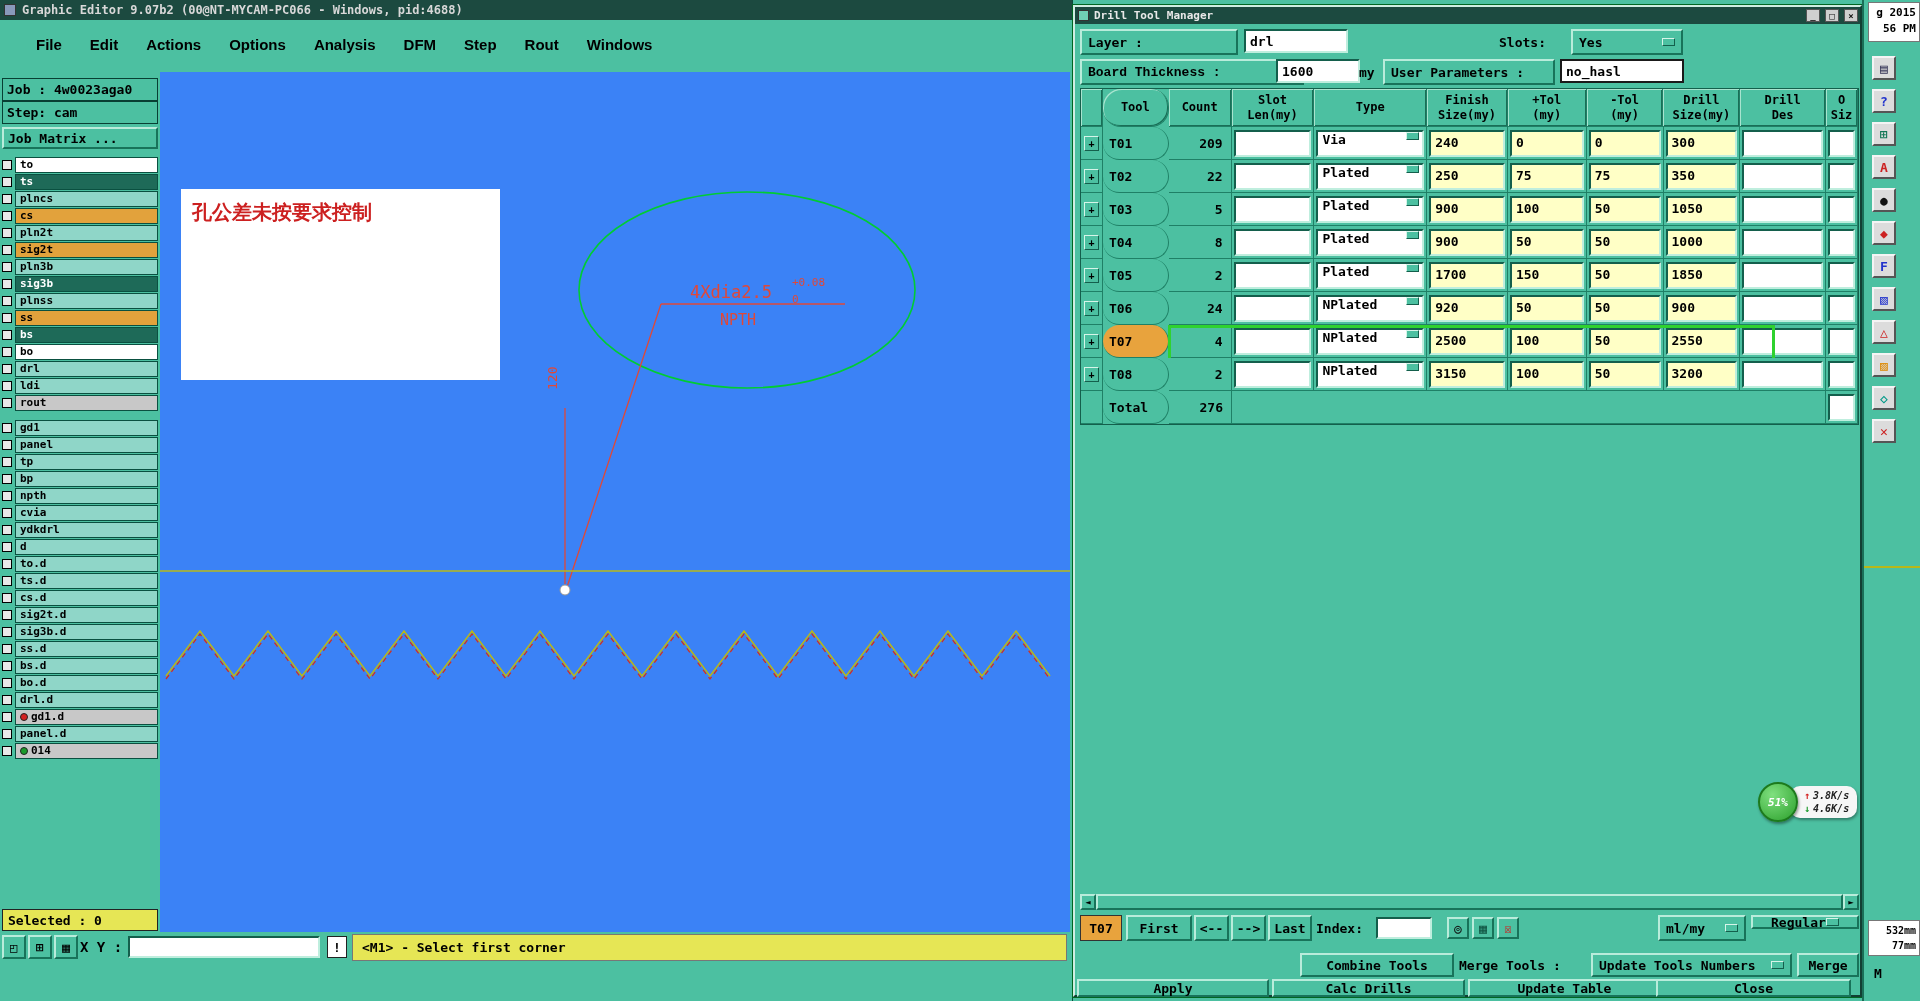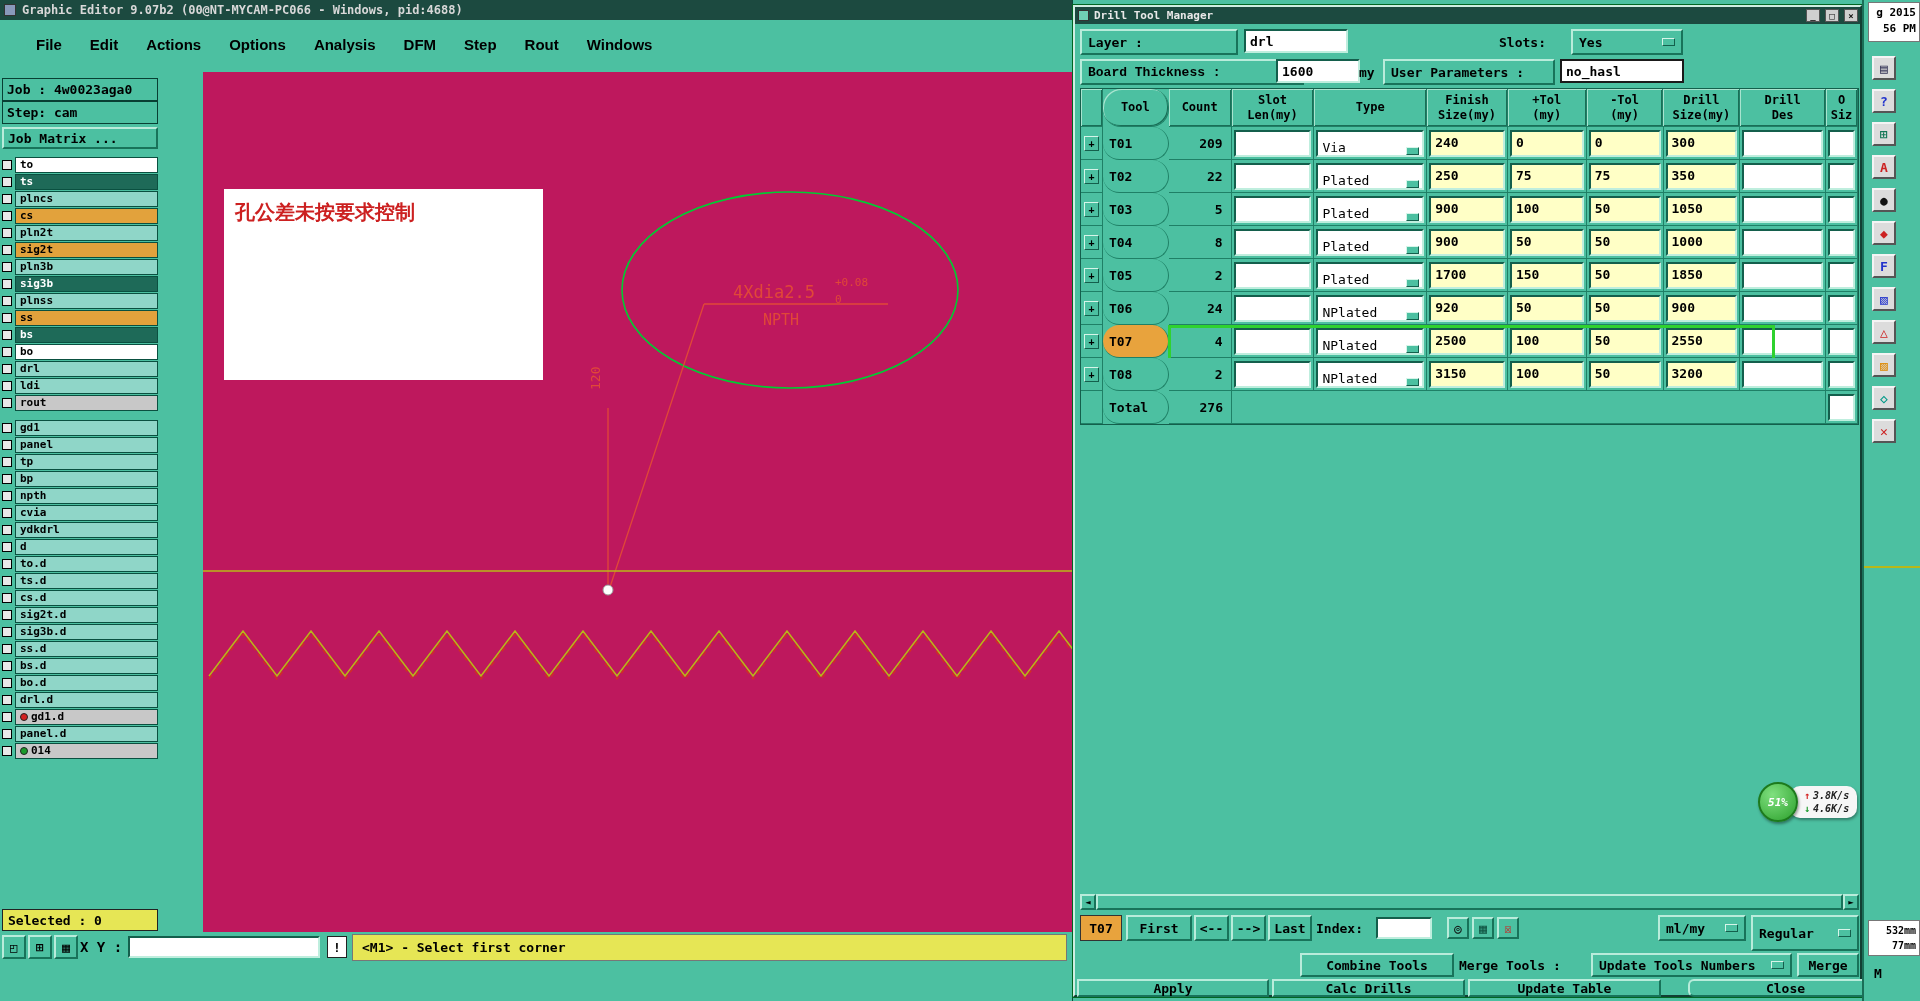--- a/index.html
+++ b/index.html
@@ -23,21 +23,21 @@
   .layers{position:absolute;left:2px;top:157px;width:156px;}
   .layer-row{display:flex;align-items:center;height:16px;margin-bottom:1px;gap:3px;}
   .layer-row.gap{margin-bottom:9px;}
   .layer-cb{width:10px;height:10px;background:#e8e8e8;border:1px solid #000;flex:none;}
   .layer-label{flex:1;height:16px;border:1px solid #0a5040;font-weight:bold;font-size:11px;line-height:14px;padding-left:4px;display:flex;align-items:center;gap:3px;overflow:hidden;}
   .c-white{background:#ffffff;} .c-teal{background:#8fd6c8;text-align:center;} .c-orange{background:#e2a23c;}
   .c-dark{background:#1e6a58;color:#fff;} .c-grey{background:#c8c8c8;}
   .layerdot{display:none;}
   .layerdot.dot-red{display:inline-block;width:8px;height:8px;border-radius:50%;background:#d42020;border:1px solid #222;}
   .layerdot.dot-green{display:inline-block;width:8px;height:8px;border-radius:50%;background:#1a9a2a;border:1px solid #222;}
-  .canvas{position:absolute;left:160px;top:72px;width:910px;height:860px;background:#be185d;margin-left:43px;}
+  .canvas{position:absolute;left:160px;top:72px;width:910px;height:860px;background:#3b82f6;}
   svg text{font-family:"DejaVu Sans Mono",monospace;}
   .selbar{position:absolute;left:2px;top:909px;width:156px;height:22px;background:#e6e655;border:1px solid #222;font-weight:bold;display:flex;align-items:center;padding-left:5px;}
   .gbottom{position:absolute;left:0;top:933px;width:1073px;height:30px;}
   .gb-icon{position:absolute;top:2px;width:24px;height:24px;font-size:13px;}
   .xy-label{position:absolute;left:80px;top:0;height:28px;display:flex;align-items:center;font-weight:bold;font-size:14px;}
   .xy-input{position:absolute;left:128px;top:3px;width:192px;height:22px;background:#fff;border-top:2px solid #145f4c;border-left:2px solid #145f4c;border-bottom:2px solid #bfeede;border-right:2px solid #bfeede;font-family:"DejaVu Sans Mono",monospace;font-size:13px;padding:0 4px;}
   .alertbtn{position:absolute;left:327px;top:3px;width:20px;height:22px;background:#fff;border:1px solid #222;font-weight:bold;}
   .promptbar{position:absolute;left:352px;right:6px;top:1px;height:27px;background:#e6e655;border:1px solid #777;font-weight:bold;font-size:13px;display:flex;align-items:center;padding-left:9px;}
 
   
@@ -56,21 +56,21 @@
   .trow{height:33px;position:relative;}
   .hcell{border-right:1px solid #1f8066;border-bottom:1px solid #1f8066;box-shadow:inset 1px 1px 0 #a8e4cf, inset -1px -1px 0 #1a6e57;display:flex;align-items:center;justify-content:center;font-weight:bold;font-size:12px;white-space:pre-line;text-align:center;line-height:1.25;}
   .tcell{border-right:1px solid #1f8066;border-bottom:1px solid #1f8066;display:flex;align-items:center;}
   .cw0{width:22px;} .cw1{width:66px;border-radius:18px;} .cw2{width:63px;} .cw3{width:83px;} .cw4{width:113px;}
   .cw5{width:81px;} .cw6{width:79px;} .cw7{width:77px;} .cw8{width:77px;} .cw9{width:86px;} .cw10{width:32px;}
   .c-tool{font-weight:bold;padding-left:6px;}
   .c-count{font-weight:bold;justify-content:flex-end;padding-right:8px;}
   .plusbtn{width:15px;height:15px;margin:auto;background:#4cc0a1;border-top:1px solid #d6f5e9;border-left:1px solid #d6f5e9;border-bottom:1px solid #145f4c;border-right:1px solid #145f4c;font-size:10px;line-height:13px;text-align:center;font-weight:bold;}
   .inbox{margin:2px;height:27px;flex:1;background:#fff;border-top:2px solid #145f4c;border-left:2px solid #145f4c;border-bottom:2px solid #bfeede;border-right:2px solid #bfeede;font-weight:bold;font-size:13px;line-height:22px;padding-left:4px;overflow:hidden;}
   .inbox.yellow{background:#ffffc6;}
-  .typebox{margin:2px;height:27px;flex:1;background:#fff;border-top:2px solid #145f4c;border-left:2px solid #145f4c;border-bottom:2px solid #bfeede;border-right:2px solid #bfeede;display:flex;align-items:flex-end;justify-content:space-between;padding:0 3px 0 4px;font-weight:normal;font-size:13px;}
+  .typebox{margin:2px;height:27px;flex:1;background:#fff;border-top:2px solid #145f4c;border-left:2px solid #145f4c;border-bottom:2px solid #bfeede;border-right:2px solid #bfeede;display:flex;align-items:flex-start;justify-content:space-between;padding:0 3px 0 4px;font-weight:bold;font-size:13px;}
   .trow.selected::after{content:"";position:absolute;left:87px;top:0;width:601px;height:33px;border:3px solid #2fd22f;pointer-events:none;}
   .trow.selected .c-tool{background:#e8a33d;}
 
   .hscroll{position:absolute;left:5px;top:887px;width:779px;height:16px;display:flex;}
   .hs-btn{width:16px;height:16px;font-size:9px;}
   .hs-thumb{flex:1;background:#4cc0a1;border-top:2px solid #b9ecdb;border-left:2px solid #b9ecdb;border-bottom:2px solid #18735a;border-right:2px solid #18735a;}
   .navrow>*{position:absolute;}
   .orangebox{background:#e8a33d;border:1px solid #333;display:flex;align-items:center;justify-content:center;font-weight:bold;}
   .actrow>*{position:absolute;height:24px;}
   .btnrow>*{position:absolute;height:18px;}
@@ -824,41 +824,41 @@
           </div>
 
           <div class="raised btn" style="width:22px;height:22px;">
             <span style="color: rgb(204, 34, 34);">☒</span>
           </div>
         </div>
       <div class="raised btn" style="left:583px;top:908px;width:88px;height:26px;justify-content:space-between;padding:0 6px;">
         <span>ml/my</span>
         <span class="dd"></span>
       </div>
-      <div class="raised btn" style="left:676px;top:908px;width:108px;height:36px;justify-content:space-between;padding:0 6px;">
+      <div class="raised btn" style="left:676px;top:908px;width:108px;height:14px;justify-content:space-between;padding:0 18px;">
         <span>Regular</span>
         <span class="dd"></span>
       </div>
     </div>
 
     <div class="actrow">
       <div class="raised btn" style="left:225px;top:946px;width:154px;">Combine Tools</div>
       <div class="flatlabel" style="left:384px;top:946px;">Merge Tools :</div>
       <div class="raised btn" style="left:516px;top:946px;width:201px;justify-content:space-between;padding:0 6px;">
         <span>Update Tools Numbers</span>
         <span class="dd"></span>
       </div>
       <div class="raised btn" style="left:722px;top:946px;width:62px;">Merge</div>
     </div>
 
     <div class="btnrow">
       <div class="raised btn" style="left:2px;top:972px;width:192px;">Apply</div>
       <div class="raised btn" style="left:197px;top:972px;width:193px;">Calc Drills</div>
       <div class="raised btn" style="left:393px;top:972px;width:193px;">Update Table</div>
-      <div class="raised btn" style="left:613px;top:972px;width:195px;border-radius:6px;">Close</div>
+      <div class="raised btn" style="left:581px;top:972px;width:195px;">Close</div>
     </div>
   </div>
 
   <div class="strip">
     <div class="clockbox">
       <div>g 2015</div>
       <div>56 PM</div>
     </div>
     <div class="stripicons">
 

